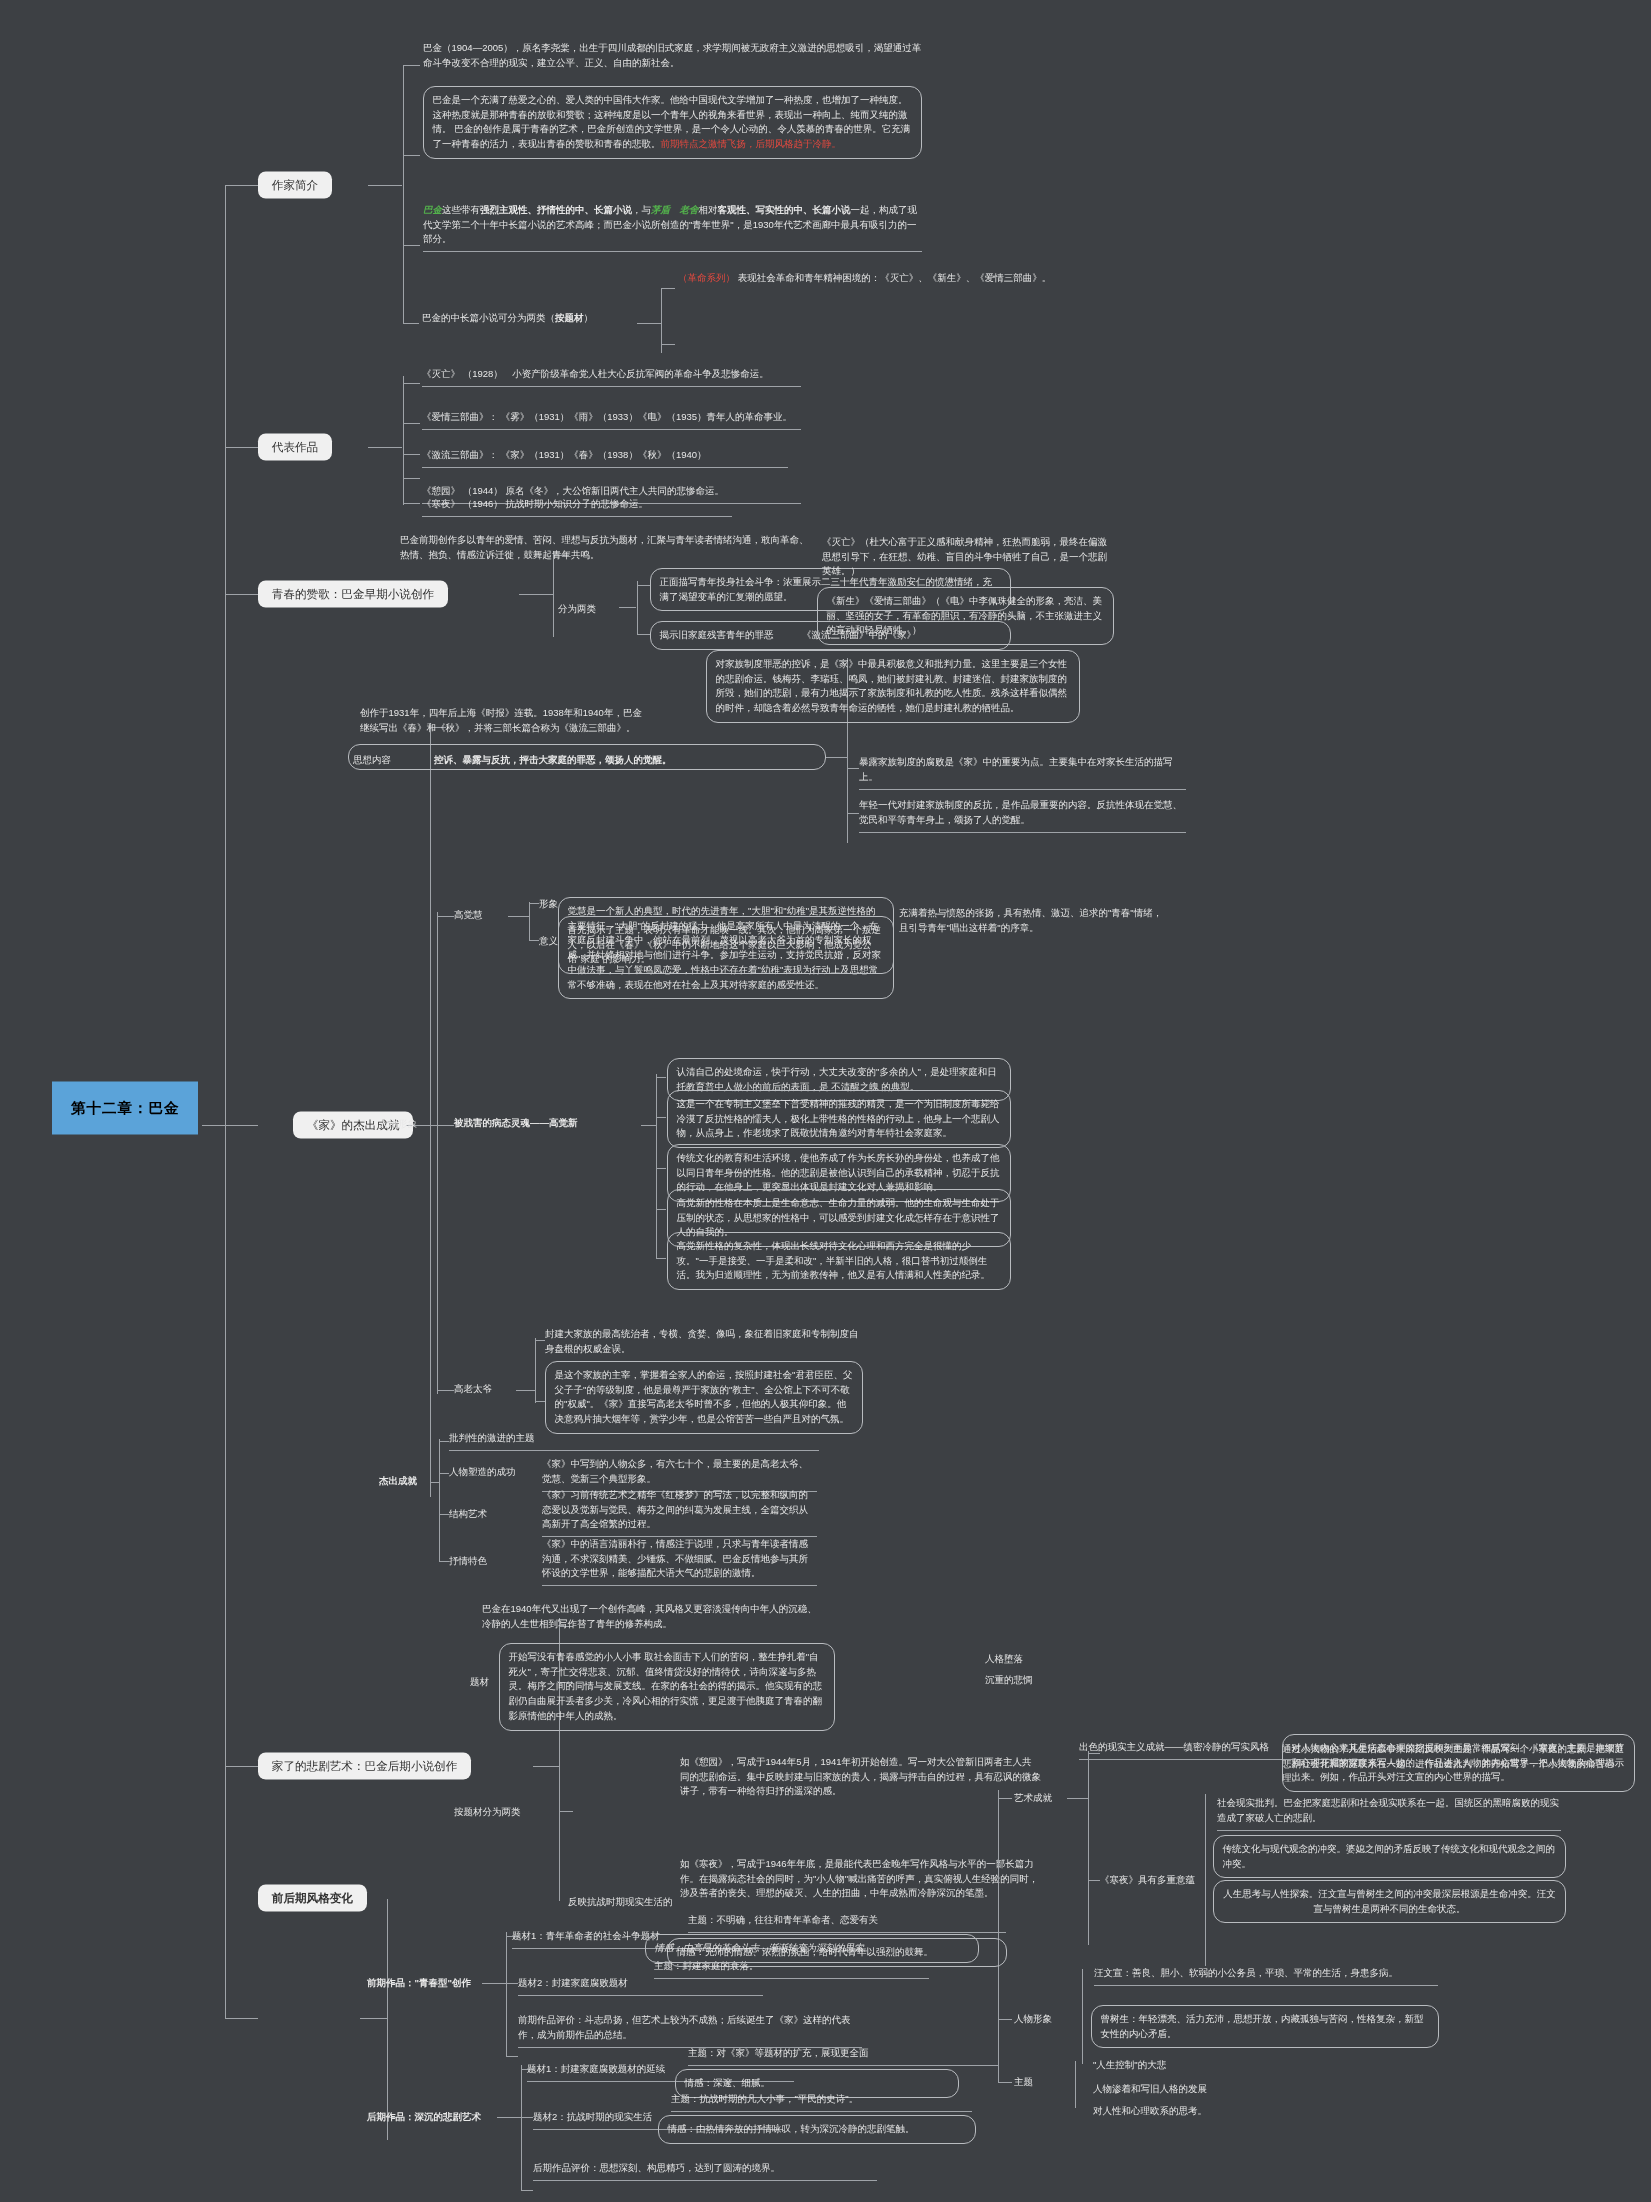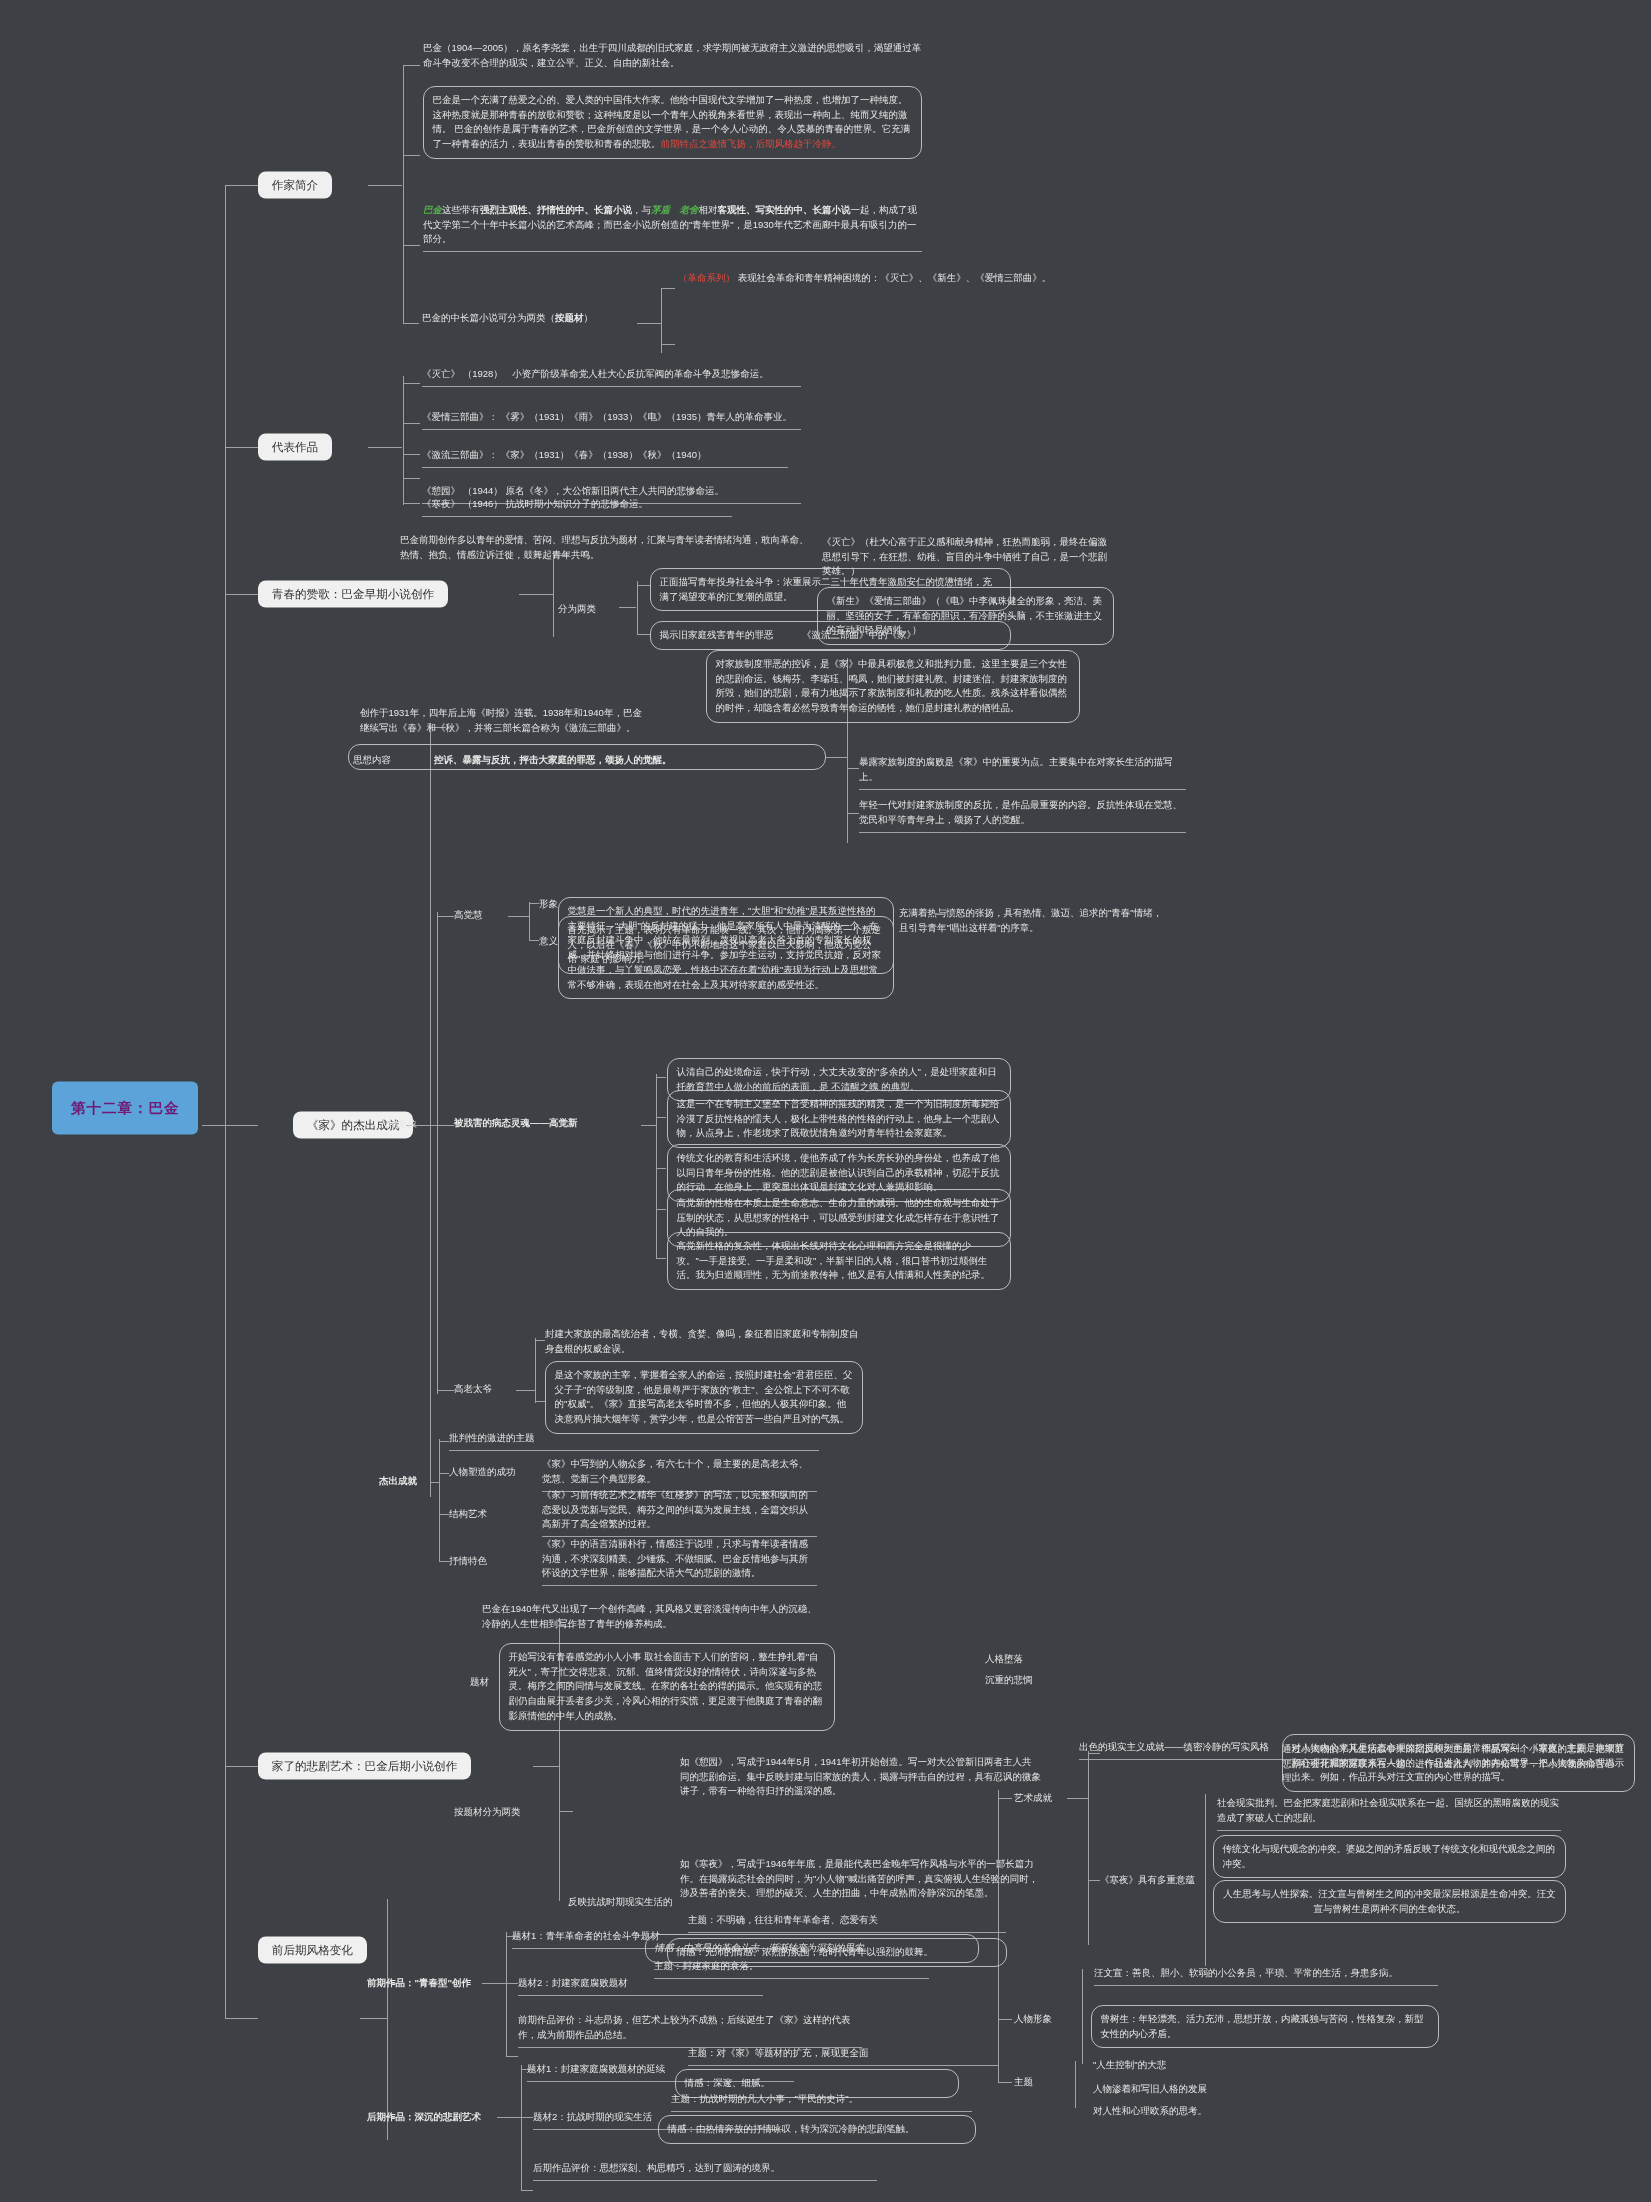--- a/index.html
+++ b/index.html
@@ -7,21 +7,21 @@
   #canvas{
     position:relative;
     width:1652px;height:2203px;
     background:#3d4044;
     margin:0 auto;
     overflow:hidden;
   }
   
   .node{position:absolute;box-sizing:border-box;}
   .root{
-    background:#5ba3d9;color:#701a75;border-radius:6px;
+    background:#5ba3d9;color:#000000;border-radius:0;
     padding:17px 19px;font-size:14.6px;font-weight:bold;letter-spacing:0.9px;
     white-space:nowrap;
   }
   .pill{
     background:#f0f0f0;color:#303030;border-radius:7.7px;
     padding:6px 13.8px;font-size:11.6px;white-space:nowrap;
   }
   .plain{color:#e8e8e8;font-size:9.5px;line-height:1.55;}
   .plain.bold{font-weight:bold;}
   .boxed{
@@ -264,21 +264,21 @@
   <div class="node plain ul" style="left:1094px;top:1966px;width:344px;">汪文宣：善良、胆小、软弱的小公务员，平琐、平常的生活，身患多病。</div>
   <div class="node boxed" style="left:1091px;top:2005px;width:348px;">曾树生：年轻漂亮、活力充沛，思想开放，内藏孤独与苦闷，性格复杂，新型女性的内心矛盾。</div>
 
   <div class="hline" style="left:998px;top:2082px;width:13.8px;"></div>
   <div class="node plain" style="left:1014px;top:2075px;">主题</div>
   <div class="vline" style="left:1075px;top:2061px;height:47px;"></div>
   <div class="node plain" style="left:1093px;top:2058px;">"人生控制"的大悲</div>
   <div class="node plain" style="left:1093px;top:2082px;">人物渗着和写旧人格的发展</div>
   <div class="node plain" style="left:1093px;top:2104px;">对人性和心理欧系的思考。</div>
 
-  <div class="node pill" style="left:258px;top:1950px;transform:translateY(-50%);">前后期风格变化</div>
+  <div class="node pill" style="left:258px;top:1898px;transform:translateY(-50%);font-weight:bold;">前后期风格变化</div>
   <div class="hline" style="left:360px;top:2018px;width:27.5px;"></div>
   <div class="vline" style="left:387px;top:1899px;height:241px;"></div>
 
   <div class="hline" style="left:387px;top:1983px;width:15.5px;"></div>
   <div class="node plain bold" style="left:367px;top:1976px;">前期作品："青春型"创作</div>
   <div class="hline" style="left:482px;top:1983px;width:24px;"></div>
   <div class="vline" style="left:506px;top:1932px;height:125px;"></div>
 
   <div class="hline" style="left:506px;top:1936px;width:12px;"></div>
   <div class="node plain ul" style="left:512px;top:1929px;width:275px;">题材1：青年革命者的社会斗争题材</div>

